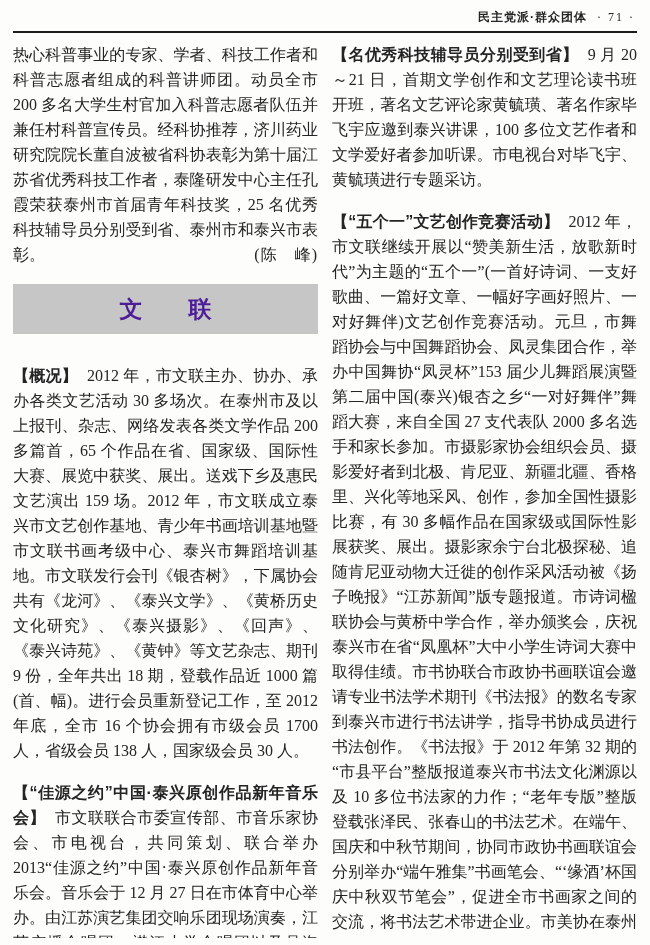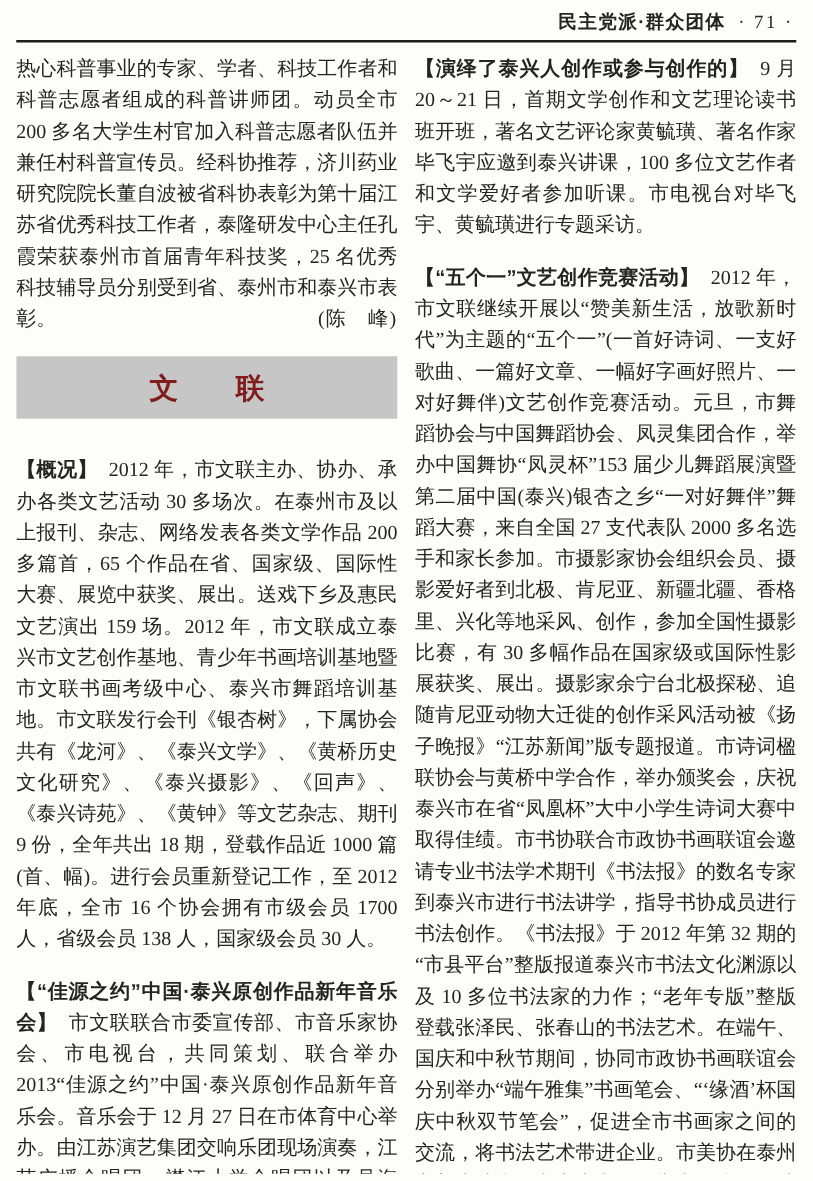--- a/index.html
+++ b/index.html
@@ -11,21 +11,21 @@
     overflow: hidden;
   }
   .page {
     box-sizing: border-box;
     width: 650px; height: 945px;
     padding: 7px 13px 8px 13px;
     overflow: hidden;
   }
   .hdr {
     text-align: right;
-    font-size: 15px;
+    font-size: 12px;
     line-height: 21px;
     padding-right: 2px;
     white-space: nowrap;
   }
   .hdr .ht {
     font-weight: bold;
     font-family: "Liberation Sans", "DejaVu Sans", sans-serif;
     letter-spacing: 1px;
   }
   .hdr .hp {
@@ -68,21 +68,21 @@
   .secbox {
     background: #c6c6c6;
     height: 50px;
     margin: 16px 0 29px 0;
     display: flex;
     align-items: center;
     justify-content: center;
     font-size: 23px;
     font-weight: bold;
     font-family: "Liberation Sans", "DejaVu Sans", sans-serif;
-    color: #7f1d1d;
+    color: #4c1d95;
   }
 </style>
 </head>
 <body>
 
 <div class="page">
 
   <div class="hdr">
     <span class="ht">民主党派·群众团体</span><span class="hp">· 71 ·</span>
   </div>
@@ -99,19 +99,19 @@
 
       <p class="para"><span class="head">【概况】</span><span>2012 年，市文联主办、协办、承办各类文艺活动 30 多场次。在泰州市及以上报刊、杂志、网络发表各类文学作品 200 多篇首，65 个作品在省、国家级、国际性大赛、展览中获奖、展出。送戏下乡及惠民文艺演出 159 场。2012 年，市文联成立泰兴市文艺创作基地、青少年书画培训基地暨市文联书画考级中心、泰兴市舞蹈培训基地。市文联发行会刊《银杏树》，下属协会共有《龙河》、《泰兴文学》、《黄桥历史文化研究》、《泰兴摄影》、《回声》、《泰兴诗苑》、《黄钟》等文艺杂志、期刊 9 份，全年共出 18 期，登载作品近 1000 篇(首、幅)。进行会员重新登记工作，至 2012 年底，全市 16 个协会拥有市级会员 1700 人，省级会员 138 人，国家级会员 30 人。</span></p>
 
       <p class="para"><span class="head">【“佳源之约”中国·泰兴原创作品新年音乐会】</span><span>市文联联合市委宣传部、市音乐家协会、市电视台，共同策划、联合举办 2013“佳源之约”中国·泰兴原创作品新年音乐会。音乐会于 12 月 27 日在市体育中心举办。由江苏演艺集团交响乐团现场演奏，江苏广播合唱团、襟江小学合唱团以及吴海燕、章晓申、殷桂兰、周金星、李洁、丁一凡、雪人组合等著名演员和歌手同台表演，演职人员近 300 人，观众近 5000 人。市四套班子负责人观看音乐会。音乐会分“序曲”、“时代记忆”、“故乡印象”、“美哉泰兴”、“人杰地灵”五部分，演绎了泰兴人创作或参与创作的 21 个曲目。泰兴市成为全国首家举办原创作品交响音乐会的县级市。</span></p>
 
     </div>
 
     <div class="col">
 
 
-      <p class="para"><span class="head">【演绎了泰兴人创作或参与创作的】</span><span>9 月 20～21 日，首期文学创作和文艺理论读书班开班，著名文艺评论家黄毓璜、著名作家毕飞宇应邀到泰兴讲课，100 多位文艺作者和文学爱好者参加听课。市电视台对毕飞宇、黄毓璜进行专题采访。</span></p>
+      <p class="para"><span class="head">【名优秀科技辅导员分别受到省】</span><span>9 月 20～21 日，首期文学创作和文艺理论读书班开班，著名文艺评论家黄毓璜、著名作家毕飞宇应邀到泰兴讲课，100 多位文艺作者和文学爱好者参加听课。市电视台对毕飞宇、黄毓璜进行专题采访。</span></p>
 
       <p class="para"><span class="head">【“五个一”文艺创作竞赛活动】</span><span>2012 年，市文联继续开展以“赞美新生活，放歌新时代”为主题的“五个一”(一首好诗词、一支好歌曲、一篇好文章、一幅好字画好照片、一对好舞伴)文艺创作竞赛活动。元旦，市舞蹈协会与中国舞蹈协会、凤灵集团合作，举办中国舞协“凤灵杯”153 届少儿舞蹈展演暨第二届中国(泰兴)银杏之乡“一对好舞伴”舞蹈大赛，来自全国 27 支代表队 2000 多名选手和家长参加。市摄影家协会组织会员、摄影爱好者到北极、肯尼亚、新疆北疆、香格里、兴化等地采风、创作，参加全国性摄影比赛，有 30 多幅作品在国家级或国际性影展获奖、展出。摄影家余宁台北极探秘、追随肯尼亚动物大迁徙的创作采风活动被《扬子晚报》“江苏新闻”版专题报道。市诗词楹联协会与黄桥中学合作，举办颁奖会，庆祝泰兴市在省“凤凰杯”大中小学生诗词大赛中取得佳绩。市书协联合市政协书画联谊会邀请专业书法学术期刊《书法报》的数名专家到泰兴市进行书法讲学，指导书协成员进行书法创作。《书法报》于 2012 年第 32 期的“市县平台”整版报道泰兴市书法文化渊源以及 10 多位书法家的力作；“老年专版”整版登载张泽民、张春山的书法艺术。在端午、国庆和中秋节期间，协同市政协书画联谊会分别举办“端午雅集”书画笔会、“‘缘酒’杯国庆中秋双节笔会”，促进全市书画家之间的交流，将书法艺术带进企业。市美协在泰州市美术馆和泰兴市中兴公司举办周杰个人油画展，组织会员观摩、研讨。</span></p>
     </div>
 
   </div>
 </div>
 
 </body></html>

